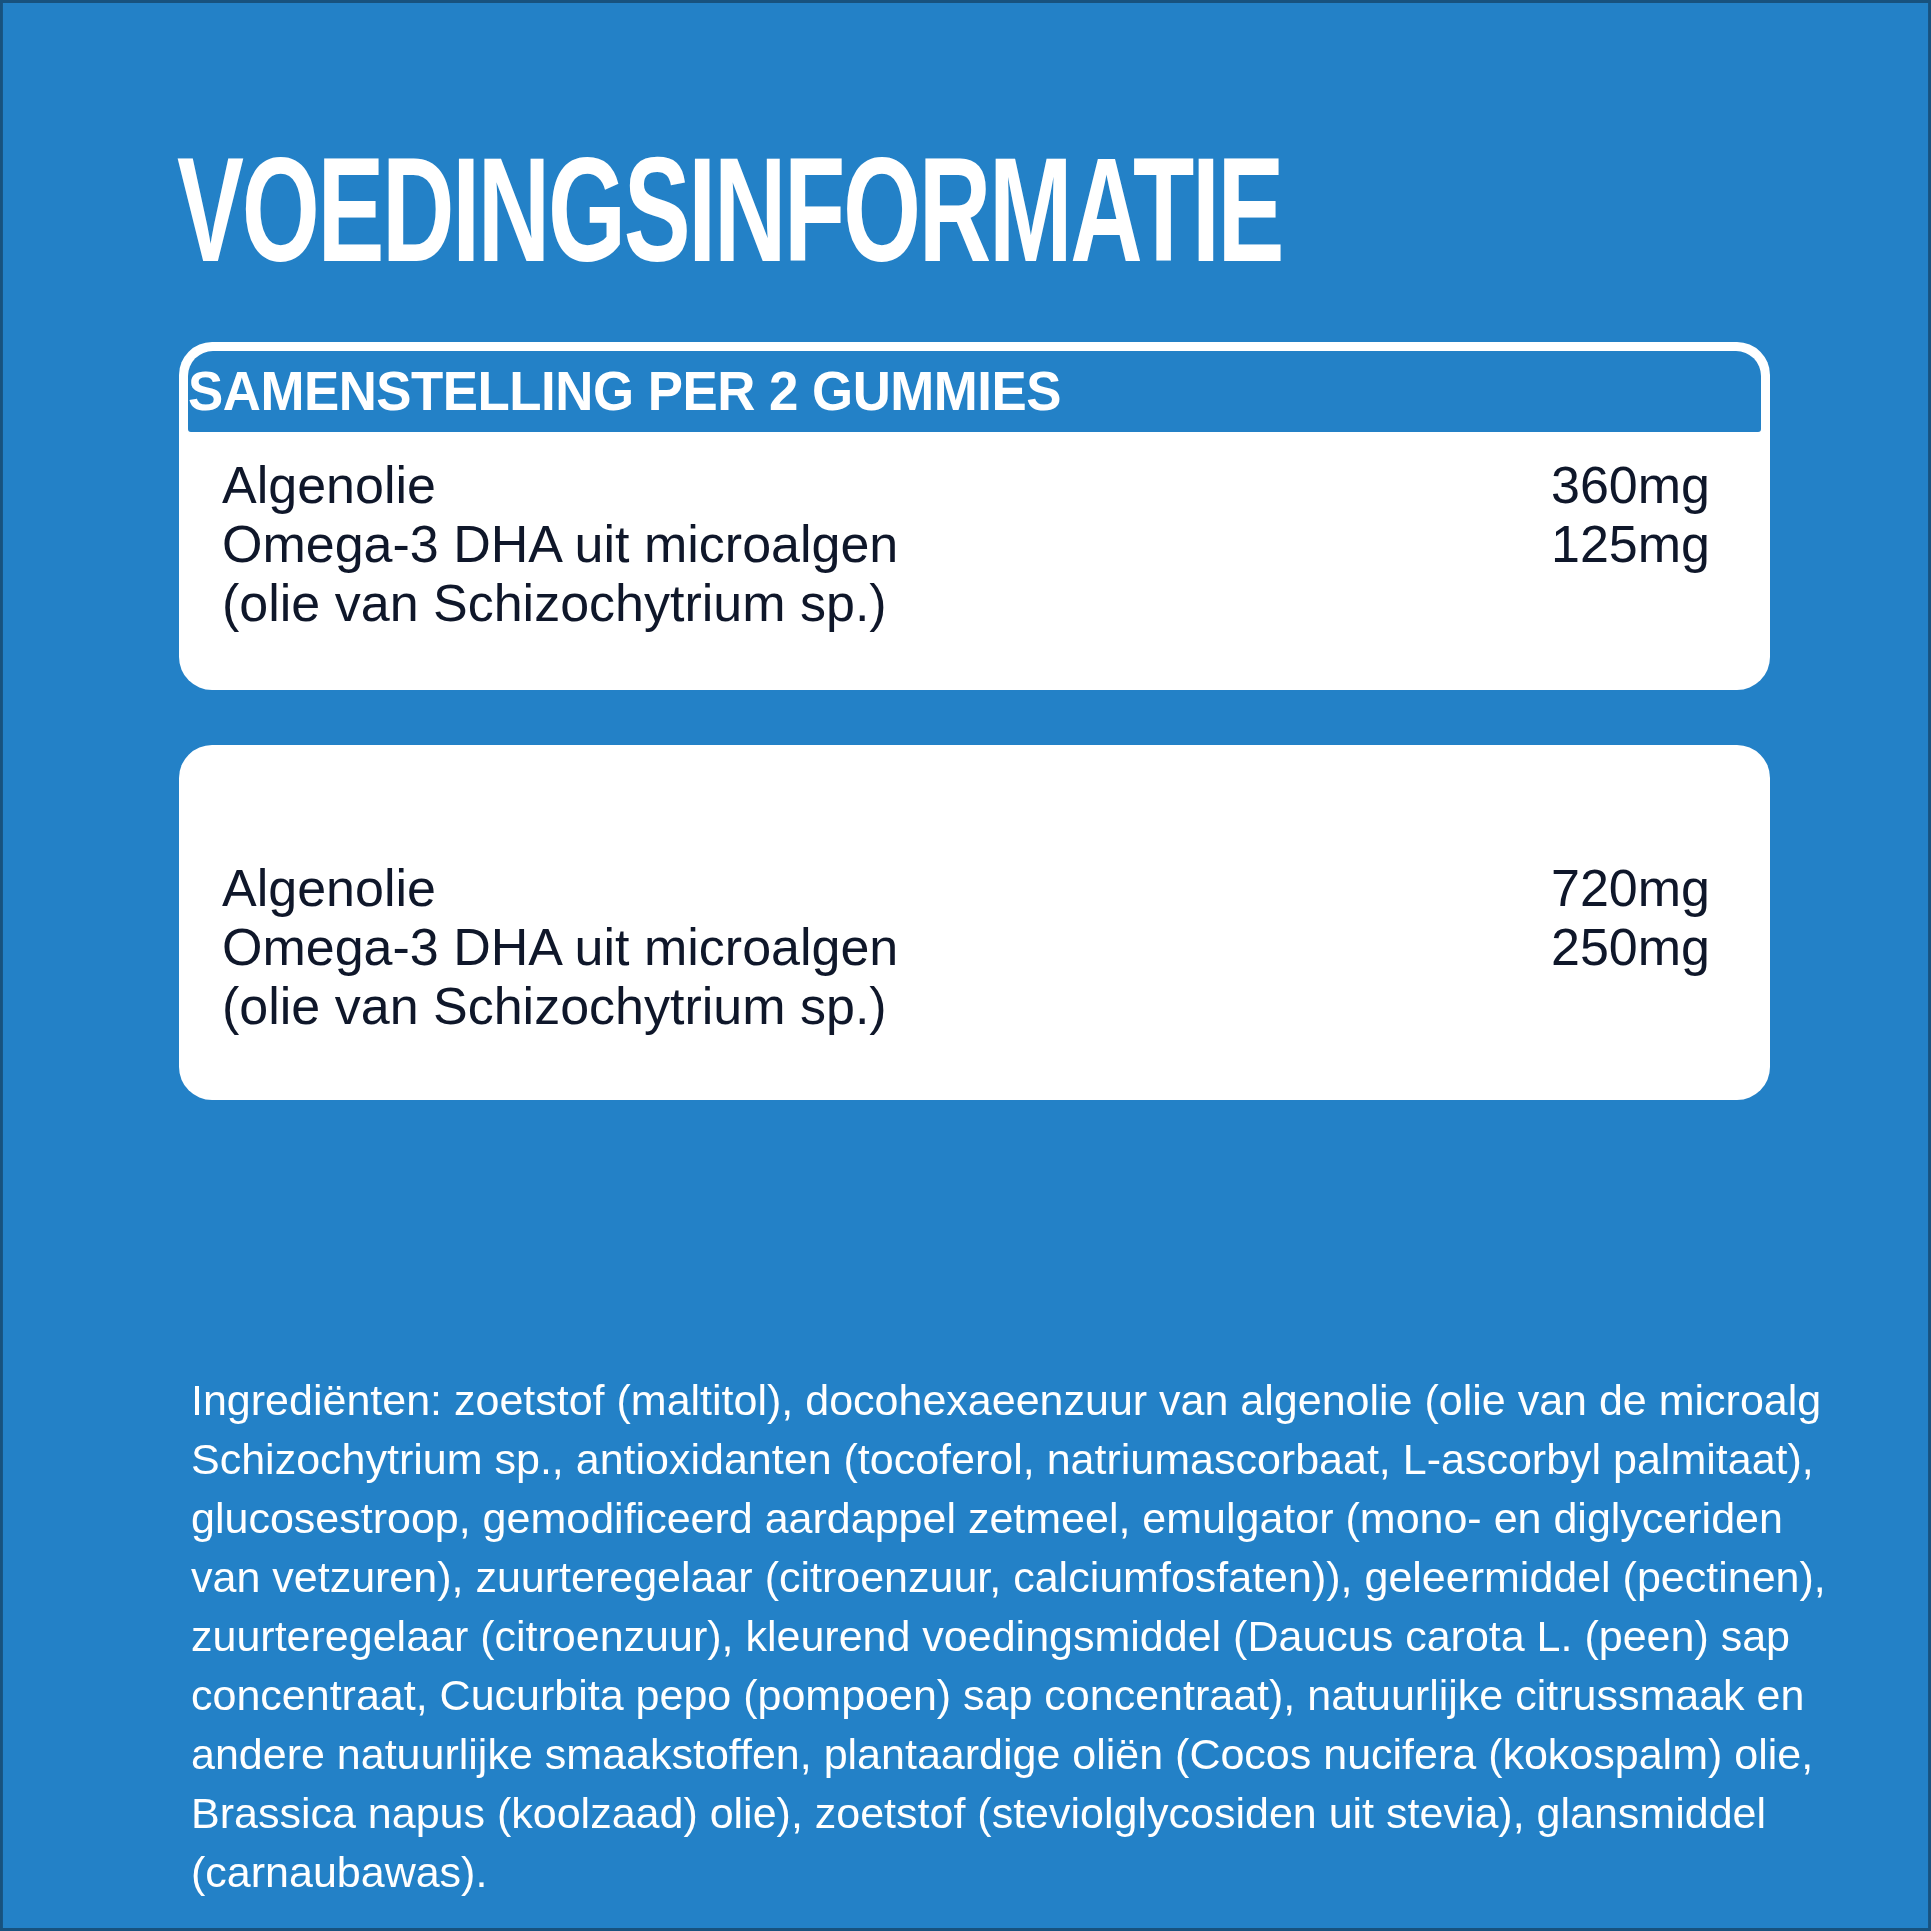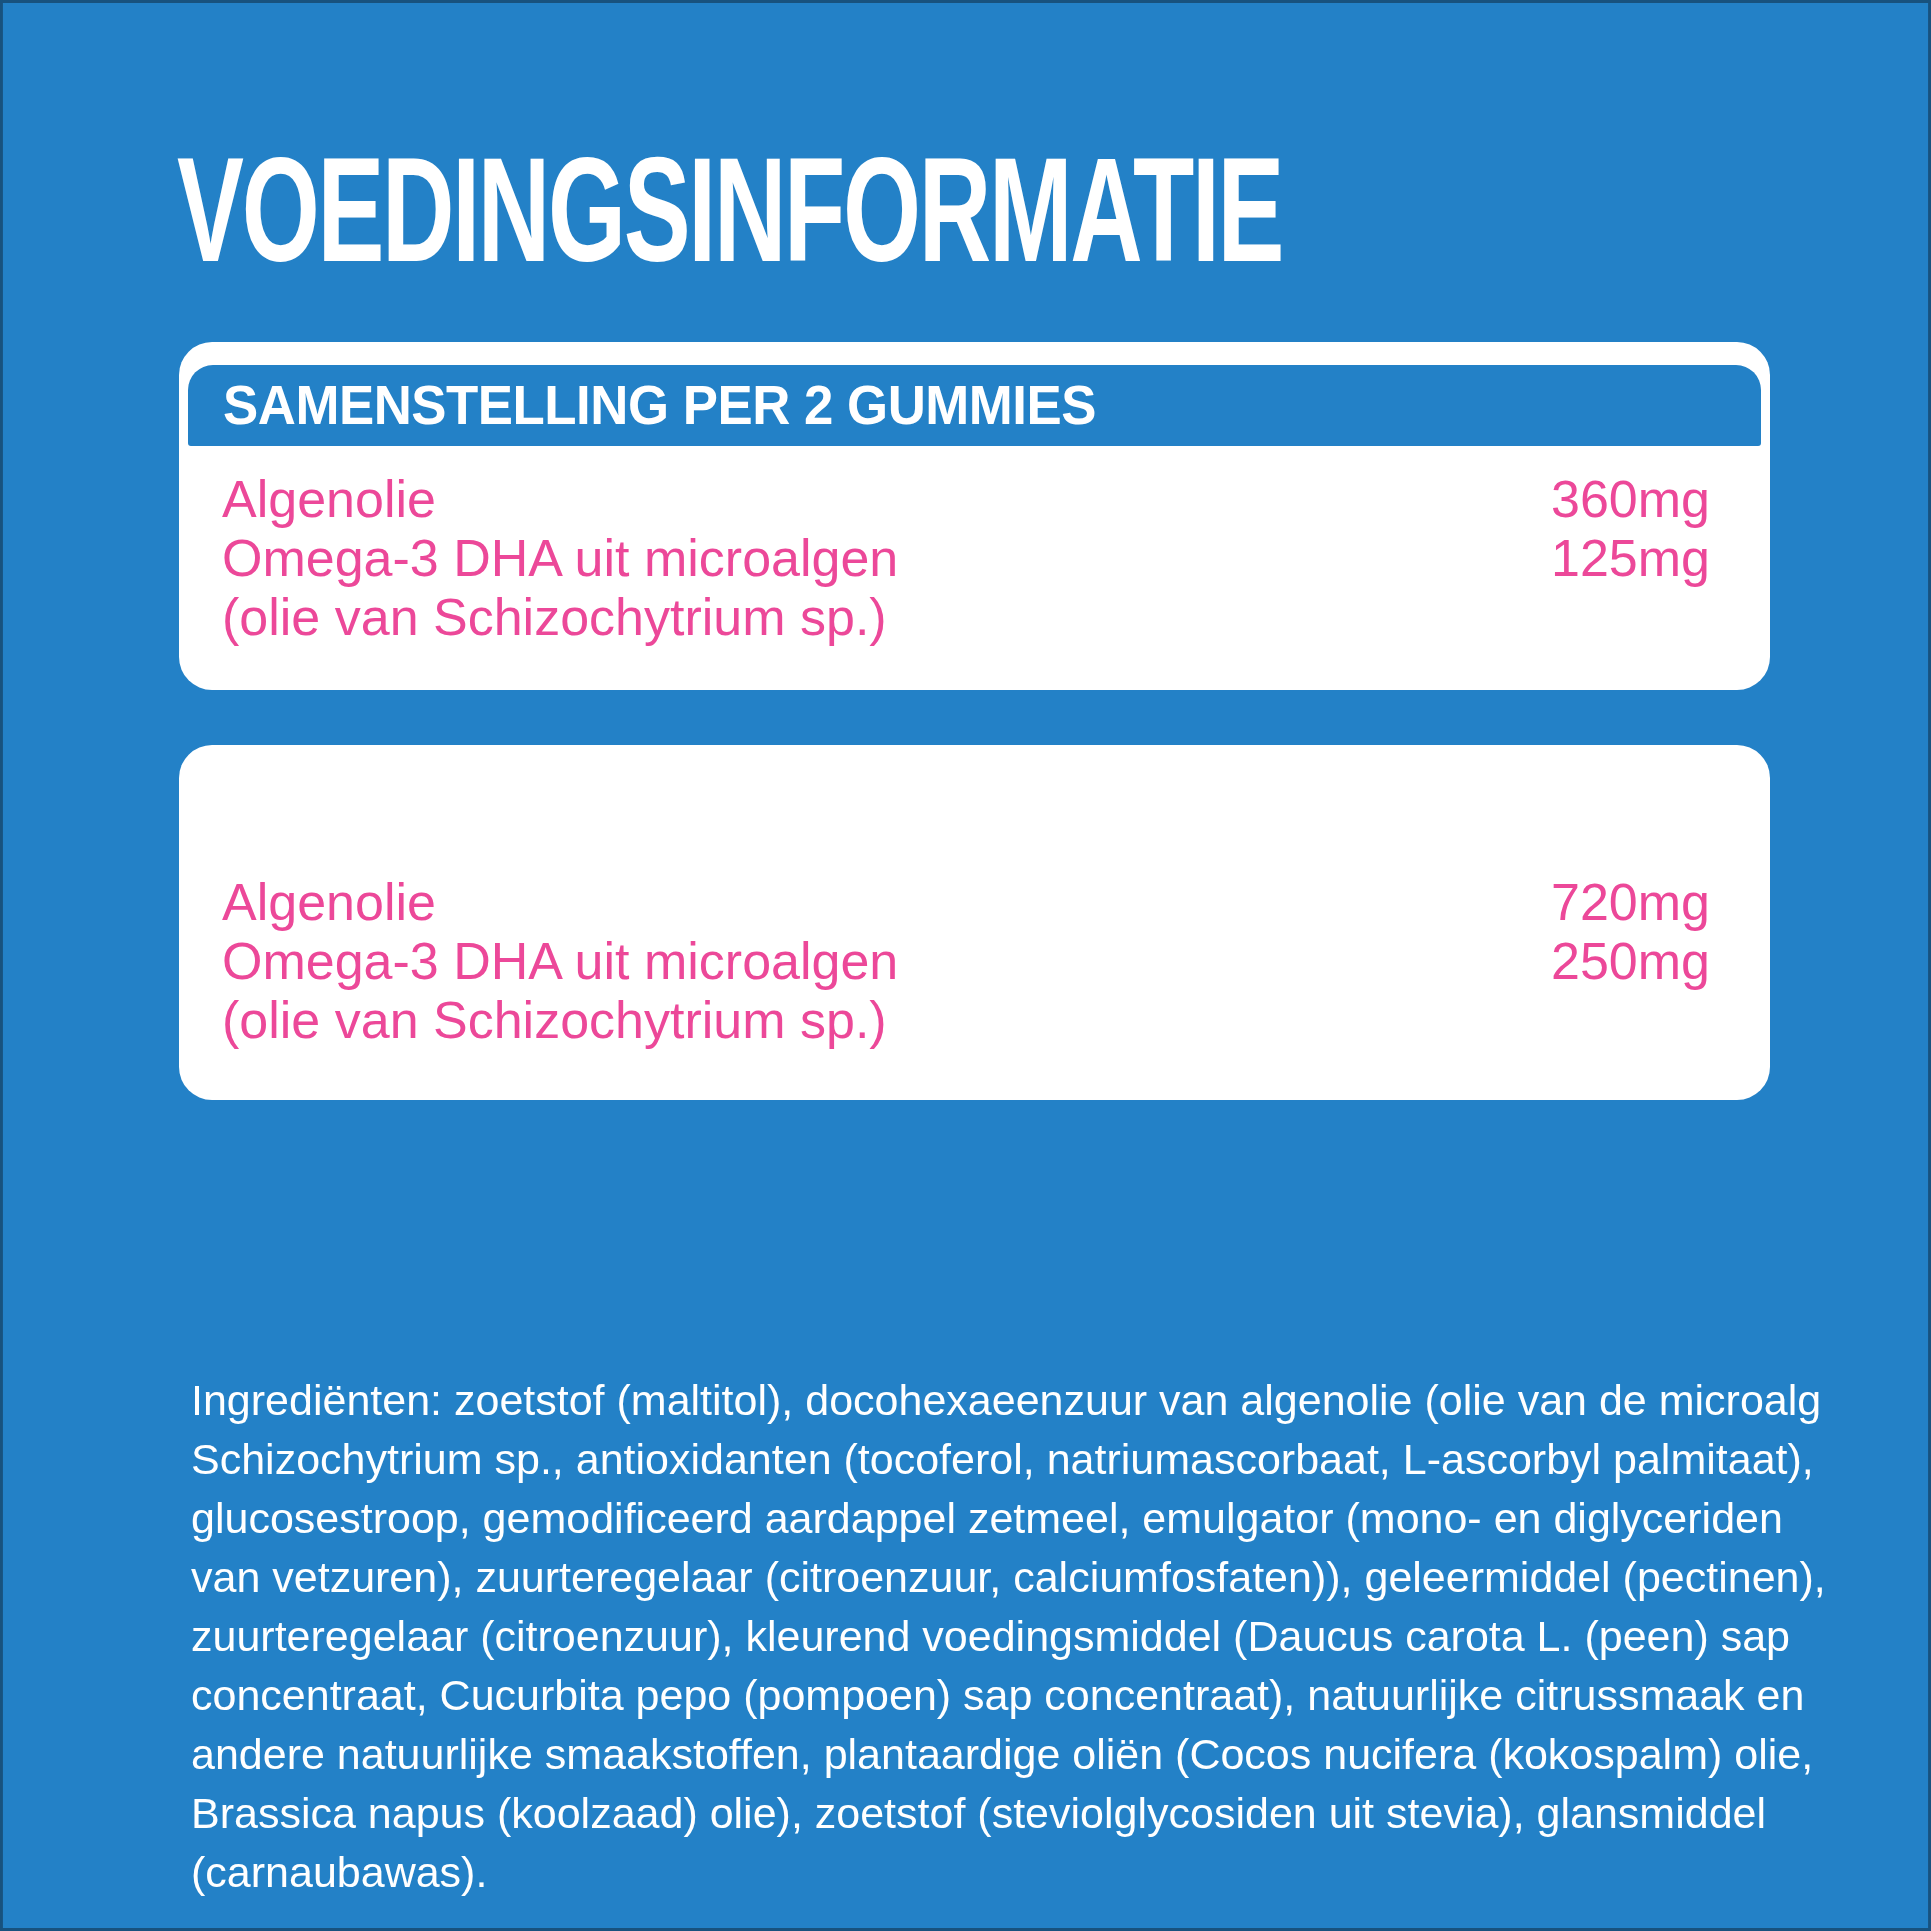--- a/index.html
+++ b/index.html
@@ -45,39 +45,37 @@
   .band {
     position: absolute;
     top: 8.7px;
     left: 8.7px;
     right: 8.7px;
     height: 81px;
     background: #2381c7;
     border-radius: 25px 25px 2.9px 2.9px;
     display: flex;
     align-items: center;
-    padding-left: 35px;
     box-sizing: border-box;
-    margin-top: 14px;
   }
   .band-text {
     color: #ffffff;
     font-weight: bold;
     font-size: 55px;
     letter-spacing: -0.5px;
     white-space: nowrap;
     transform: scaleX(0.96);
     transform-origin: left center;
   }
   .panel-body {
     position: absolute;
-    top: 128px;
+    top: 114px;
     left: 43px;
     right: 60px;
-    color: #ec4899;
+    color: #0f172a;
     font-size: 52px;
     line-height: 59px;
   }
   .row {
     display: flex;
     justify-content: space-between;
     align-items: baseline;
   }
   .row .val {
     text-align: left;

